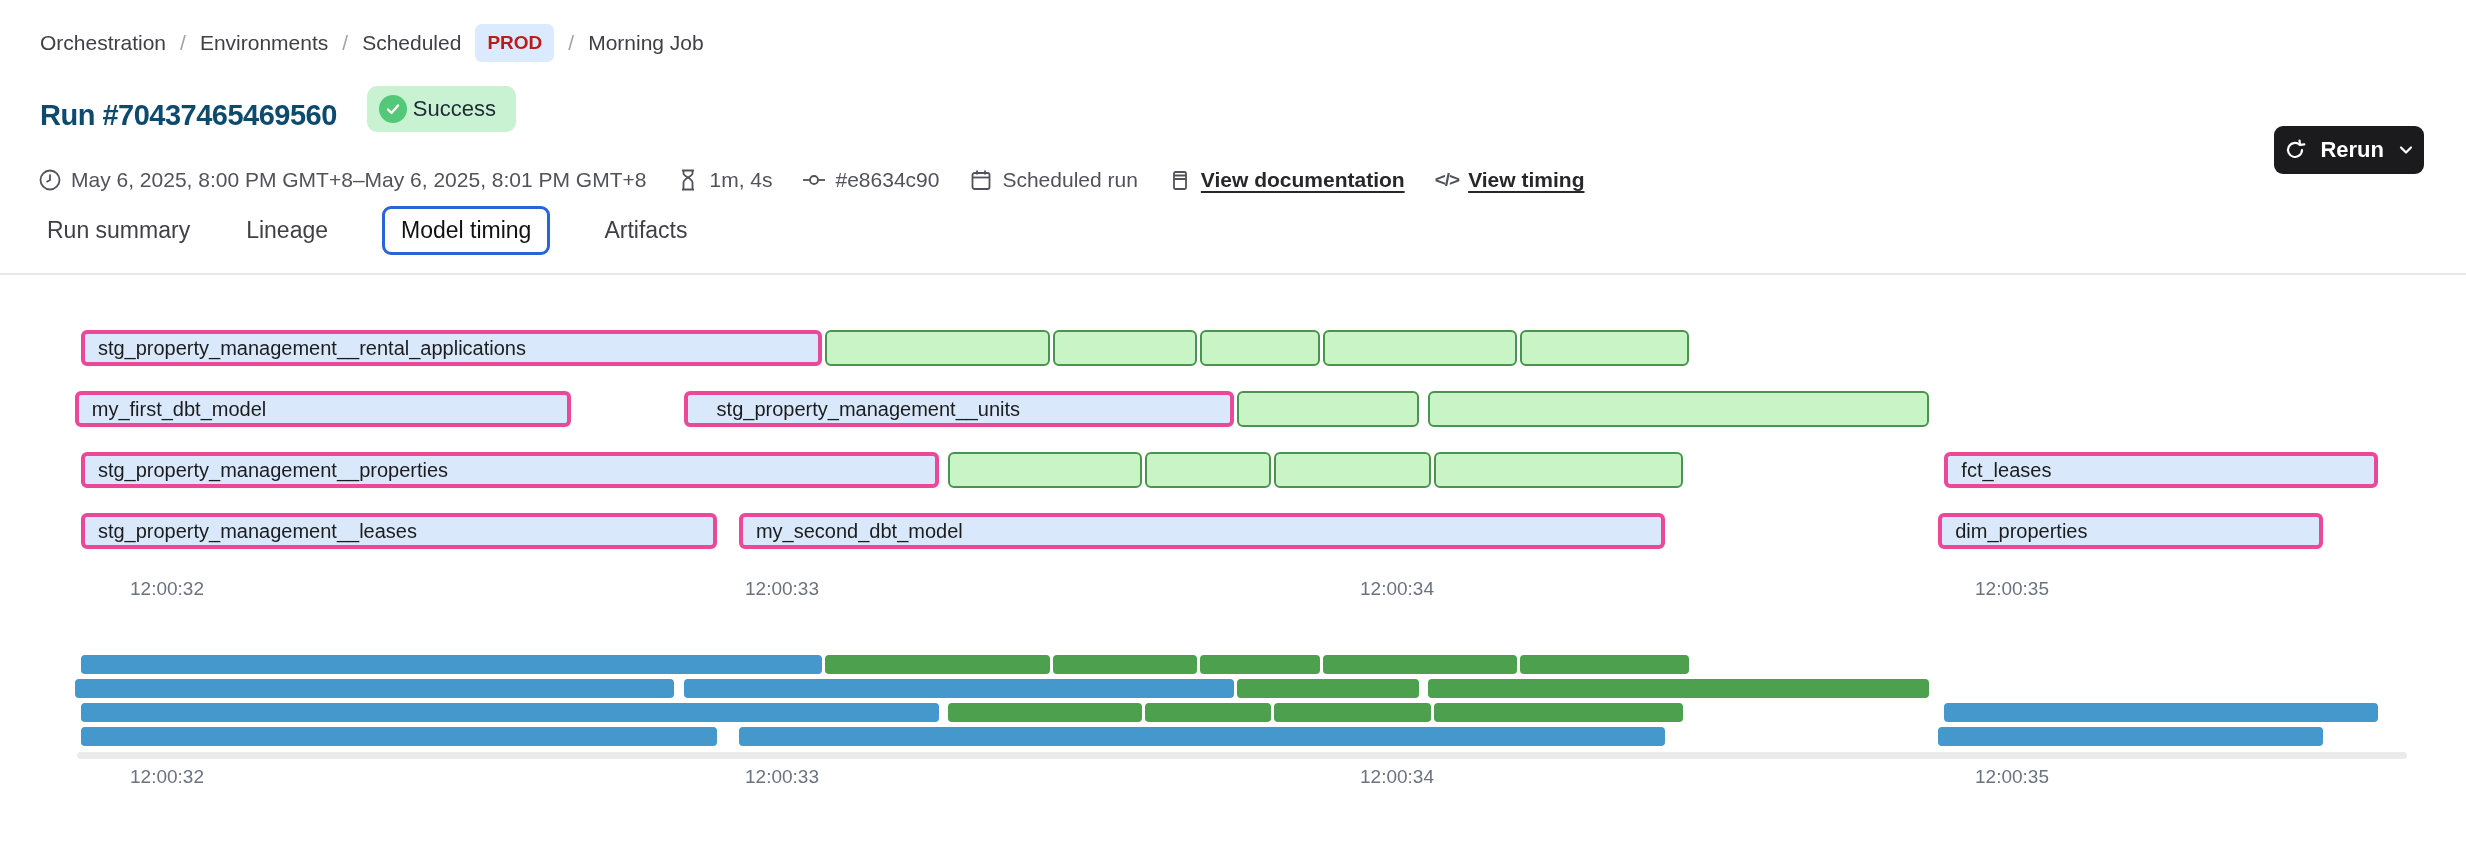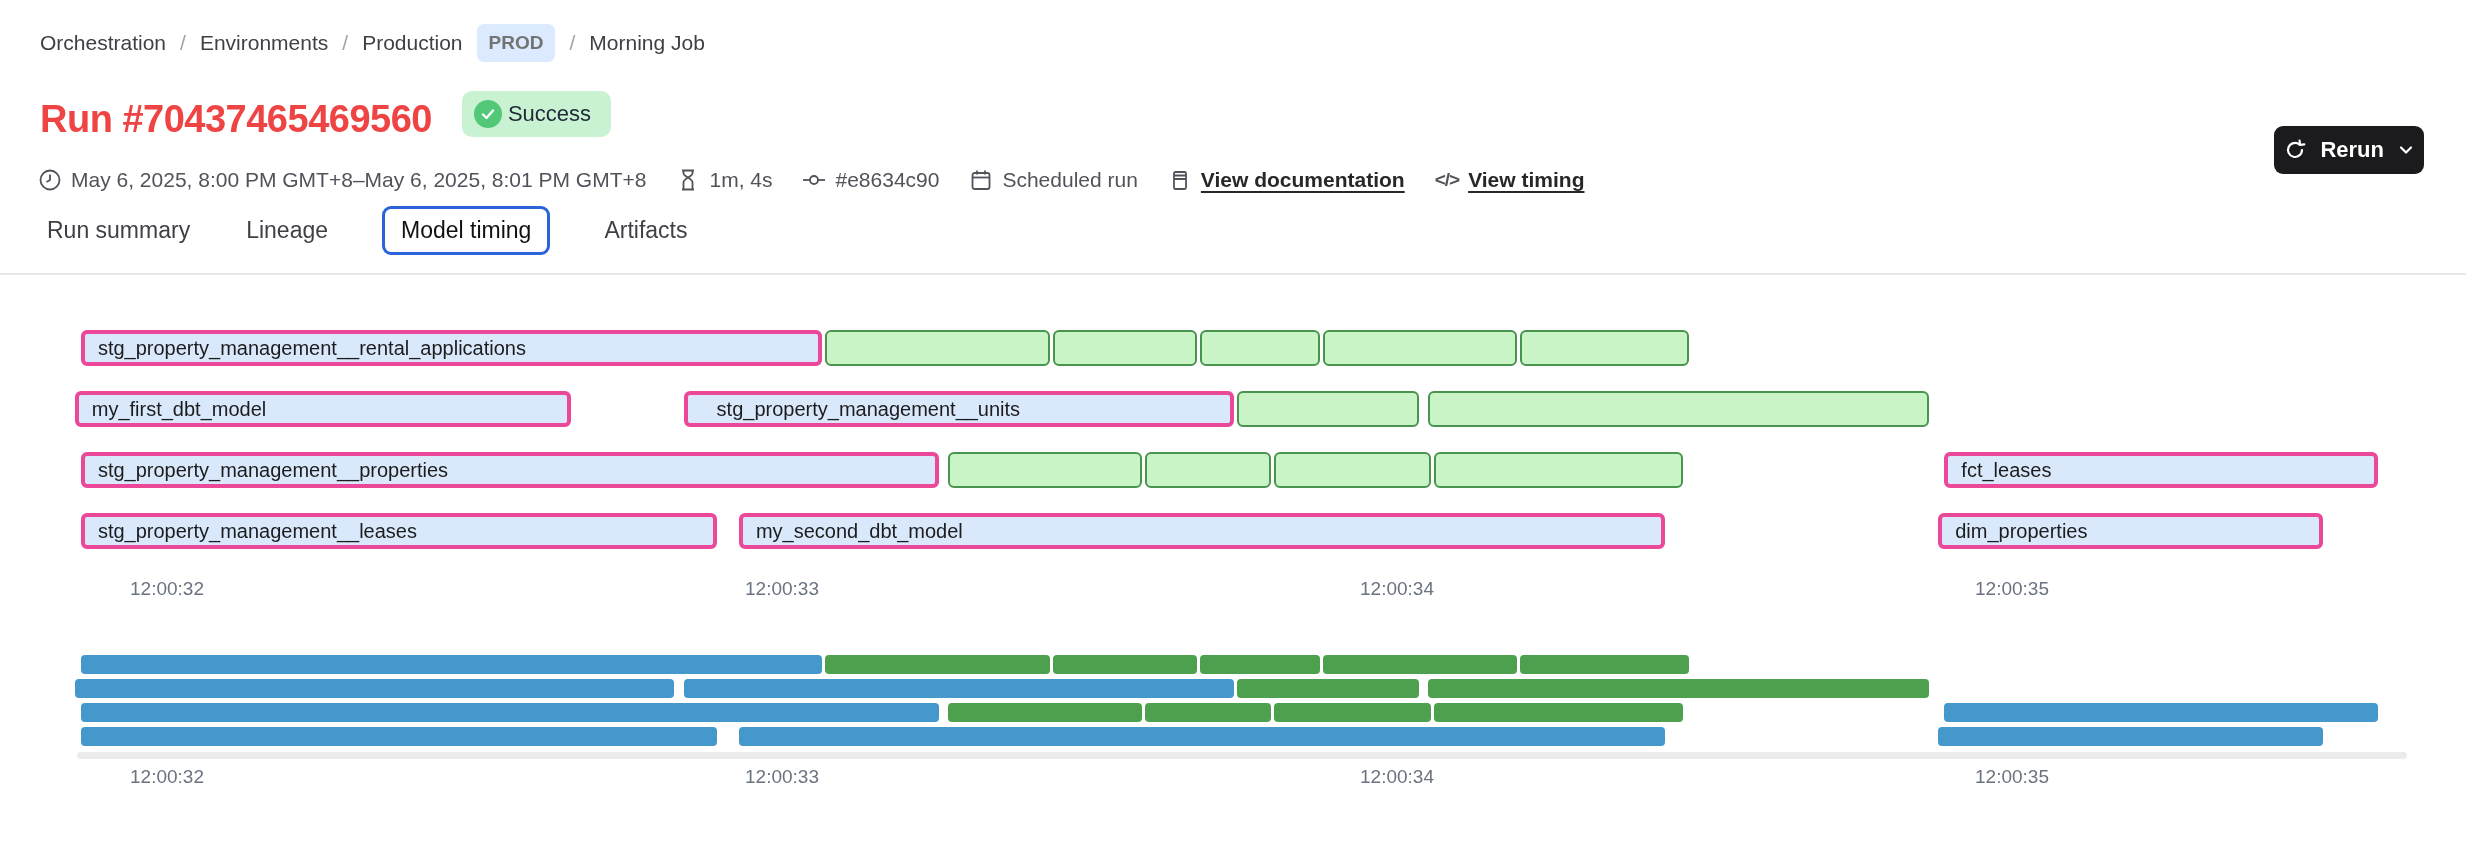--- a/index.html
+++ b/index.html
@@ -3,25 +3,25 @@
 <meta charset="utf-8">
 <style>
   * { margin:0; padding:0; box-sizing:border-box; }
   html,body { width:2466px; height:842px; background:#ffffff; font-family:"Liberation Sans", sans-serif; overflow:hidden; color:#18181b; }
   .page { position:relative; width:2466px; height:842px; }
 
   
   .breadcrumb { position:absolute; left:40px; top:24px; display:flex; align-items:center; gap:14px; font-size:21px; color:#3f3f46; }
   .crumb-sep { color:#a1a1aa; }
   .crumb { cursor:pointer; }
-  .env-badge { background:#dbeafe; color:#737373; font-weight:700; font-size:19px; padding:8px 12px; border-radius:7px; }
+  .env-badge { background:#dbeafe; color:#b91c1c; font-weight:700; font-size:19px; padding:8px 12px; border-radius:7px; }
 
   
   .title-row { position:absolute; left:40px; top:86px; display:flex; align-items:center; gap:30px; }
-  .run-title { font-size:38px; font-weight:700; letter-spacing:-0.5px; color:#ef4444;margin-top:12px; }
+  .run-title { font-size:29px; font-weight:700; letter-spacing:-0.5px; color:#0c4a6e;margin-top:12px; }
   .status-badge { display:flex; align-items:center; gap:6px; background:#c8f2d1; border-radius:10px; padding:9px 20px 9px 12px; font-size:22px; font-weight:500; color:#1f2937; }
   .check-circle { width:28px; height:28px; border-radius:50%; background:#52c878; display:flex; align-items:center; justify-content:center; }
 
   
   .meta-row { position:absolute; left:38px; top:168px; display:flex; align-items:center; gap:30px; font-size:21px; color:#52525b; }
   .meta-item { display:flex; align-items:center; gap:9px; }
   .meta-link { color:#27272a; font-weight:700; text-decoration:underline; text-underline-offset:4px; cursor:pointer; }
   .micon { width:24px; height:24px; flex:0 0 auto; }
   .micon svg { width:100%; height:100%; stroke:#52525b; fill:none; stroke-width:1.8; }
   .code-glyph { font-size:19px; color:#52525b; letter-spacing:-1px; font-weight:600; }
@@ -58,21 +58,21 @@
 </head>
 <body>
 
 <div class="page">
 
   <nav class="breadcrumb">
     <span class="crumb">Orchestration</span>
     <span class="crumb-sep">/</span>
     <span class="crumb">Environments</span>
     <span class="crumb-sep">/</span>
-    <span class="crumb">Production</span>
+    <span class="crumb">Scheduled</span>
     <span class="env-badge">PROD</span>
     <span class="crumb-sep">/</span>
     <span class="crumb">Morning Job</span>
   </nav>
 
   <div class="title-row">
     <h1 class="run-title">Run #70437465469560</h1>
     <div class="status-badge">
       <span class="check-circle">
         <svg width="16" height="16" viewBox="0 0 16 16">

